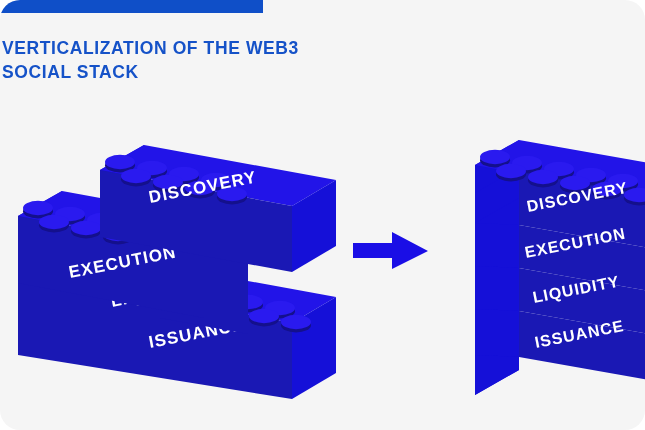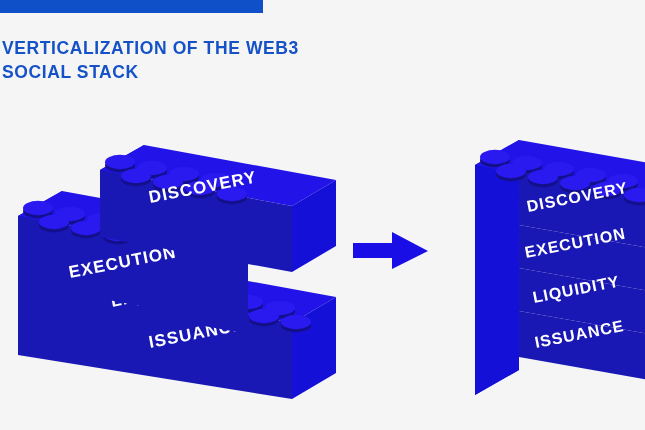--- a/index.html
+++ b/index.html
@@ -7,20 +7,21 @@
     padding: 0;
     background: #ffffff;
   }
   #stage {
     position: relative;
     width: 645px;
     height: 430px;
     background: #f5f5f5;
     overflow: hidden;
     font-family: "Liberation Sans", sans-serif;
+    border-radius: 20px;
   }
   
   #accent-bar {
     position: absolute;
     left: 0;
     top: 0;
     width: 263px;
     height: 13px;
     background: #0f4fc8;
   }

